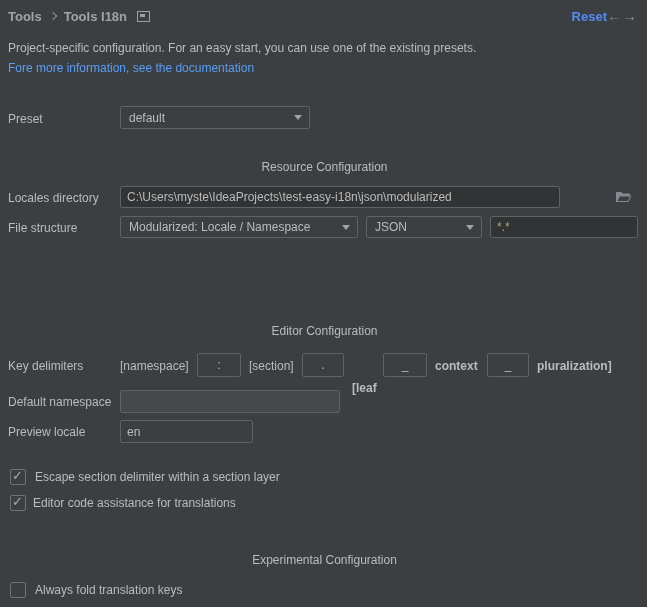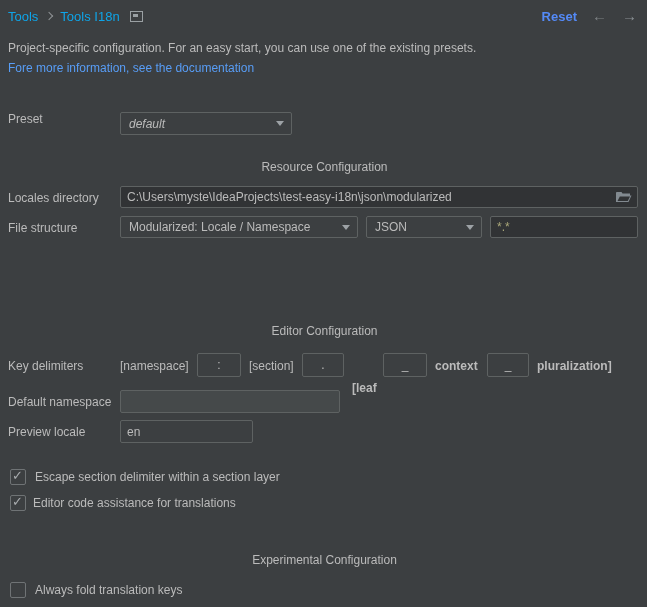--- a/index.html
+++ b/index.html
@@ -10,28 +10,28 @@
     font-family:"Liberation Sans","DejaVu Sans",sans-serif;
     font-size:12px;color:#bbbbbb;
     overflow:hidden;
   }
   .abs{position:absolute;}
   .label{color:#bbbbbb;white-space:nowrap;}
   .bold{font-weight:bold;}
 
   
   .breadcrumb{top:8px;left:8px;display:flex;align-items:center;gap:7px;height:16px;}
-  .crumb{font-size:13px;font-weight:normal;color:#0ea5e9;}
+  .crumb{font-size:13px;font-weight:bold;color:#a3a3a3;}
   .chev{width:5px;height:5px;border-right:1.6px solid #8f9396;border-top:1.6px solid #8f9396;
         transform:rotate(45deg);display:inline-block;margin:0 1px;}
   .win-icon{width:11px;height:9px;border:1px solid #9aa0a3;display:inline-block;position:relative;margin-left:3px;}
   .win-icon::after{content:"";position:absolute;left:2px;top:2px;width:5px;height:3px;background:#9aa0a3;}
 
   
-  .topright{top:7px;right:10px;display:flex;align-items:center;gap:15px;height:18px;}
+  .topright{top:7px;right:10px;display:flex;align-items:center;gap:0;height:18px;}
   .reset{color:#548af7;font-weight:bold;font-size:13px;cursor:pointer;}
   .nav-arrow{font-size:15px;line-height:16px;color:#7d8184;}
   .nav-arrow.fwd{color:#8b9094;}
 
   
   .desc{top:41px;left:8px;}
   .doclink{top:61px;left:8px;color:#589df6;cursor:pointer;}
 
   
   .section-header{left:8px;right:6px;display:flex;align-items:center;height:14px;flex-direction:column;}
@@ -79,33 +79,33 @@
   <div class="abs topright">
     <span class="reset">Reset</span>
     <span class="nav-arrow">←</span>
     <span class="nav-arrow fwd">→</span>
   </div>
 
   <div class="abs desc label">Project-specific configuration. For an easy start, you can use one of the existing presets.</div>
   <div class="abs doclink">Fore more information, see the documentation</div>
 
   <div class="abs label" style="top:112px;left:8px;">Preset</div>
-  <div class="abs combo" style="top:112px;left:120px;width:172px;height:23px;font-style:italic;">
+  <div class="abs combo" style="top:106px;left:120px;width:190px;height:23px;">
     <span>default</span>
     <span class="arrow"></span>
   </div>
 
   <div class="abs section-header" style="top:160px;">
     <span class="label">Resource Configuration</span>
     <span class="line"></span>
   </div>
 
   <div class="abs label" style="top:191px;left:8px;">Locales directory</div>
   <div class="abs" style="top:186px;left:120px;width:518px;height:22px;">
-    <input class="tf" style="width: 518px; height: 22px; padding-right: 26px;" type="text" value="C:\Users\myste\IdeaProjects\test-easy-i18n\json\modularized">
+    <input class="tf" style="width: 440px; height: 22px; padding-right: 26px;" type="text" value="C:\Users\myste\IdeaProjects\test-easy-i18n\json\modularized">
     <svg class="folder-icon" viewBox="0 0 16 12">
       <path fill="#828a90" d="M0 1.5 L0 11 L12.5 11 L15.5 4.5 L14 4.5 L14 2.5 L6.5 2.5 L5.5 1 L0.8 1 Z M1.5 10 L3.8 5.5 L14 5.5 L11.8 10 Z"></path>
     </svg>
   </div>
 
   <div class="abs label" style="top:221px;left:8px;">File structure</div>
   <div class="abs combo" style="top:216px;left:120px;width:238px;height:22px;">
     <span>Modularized: Locale / Namespace</span>
     <span class="arrow"></span>
   </div>

